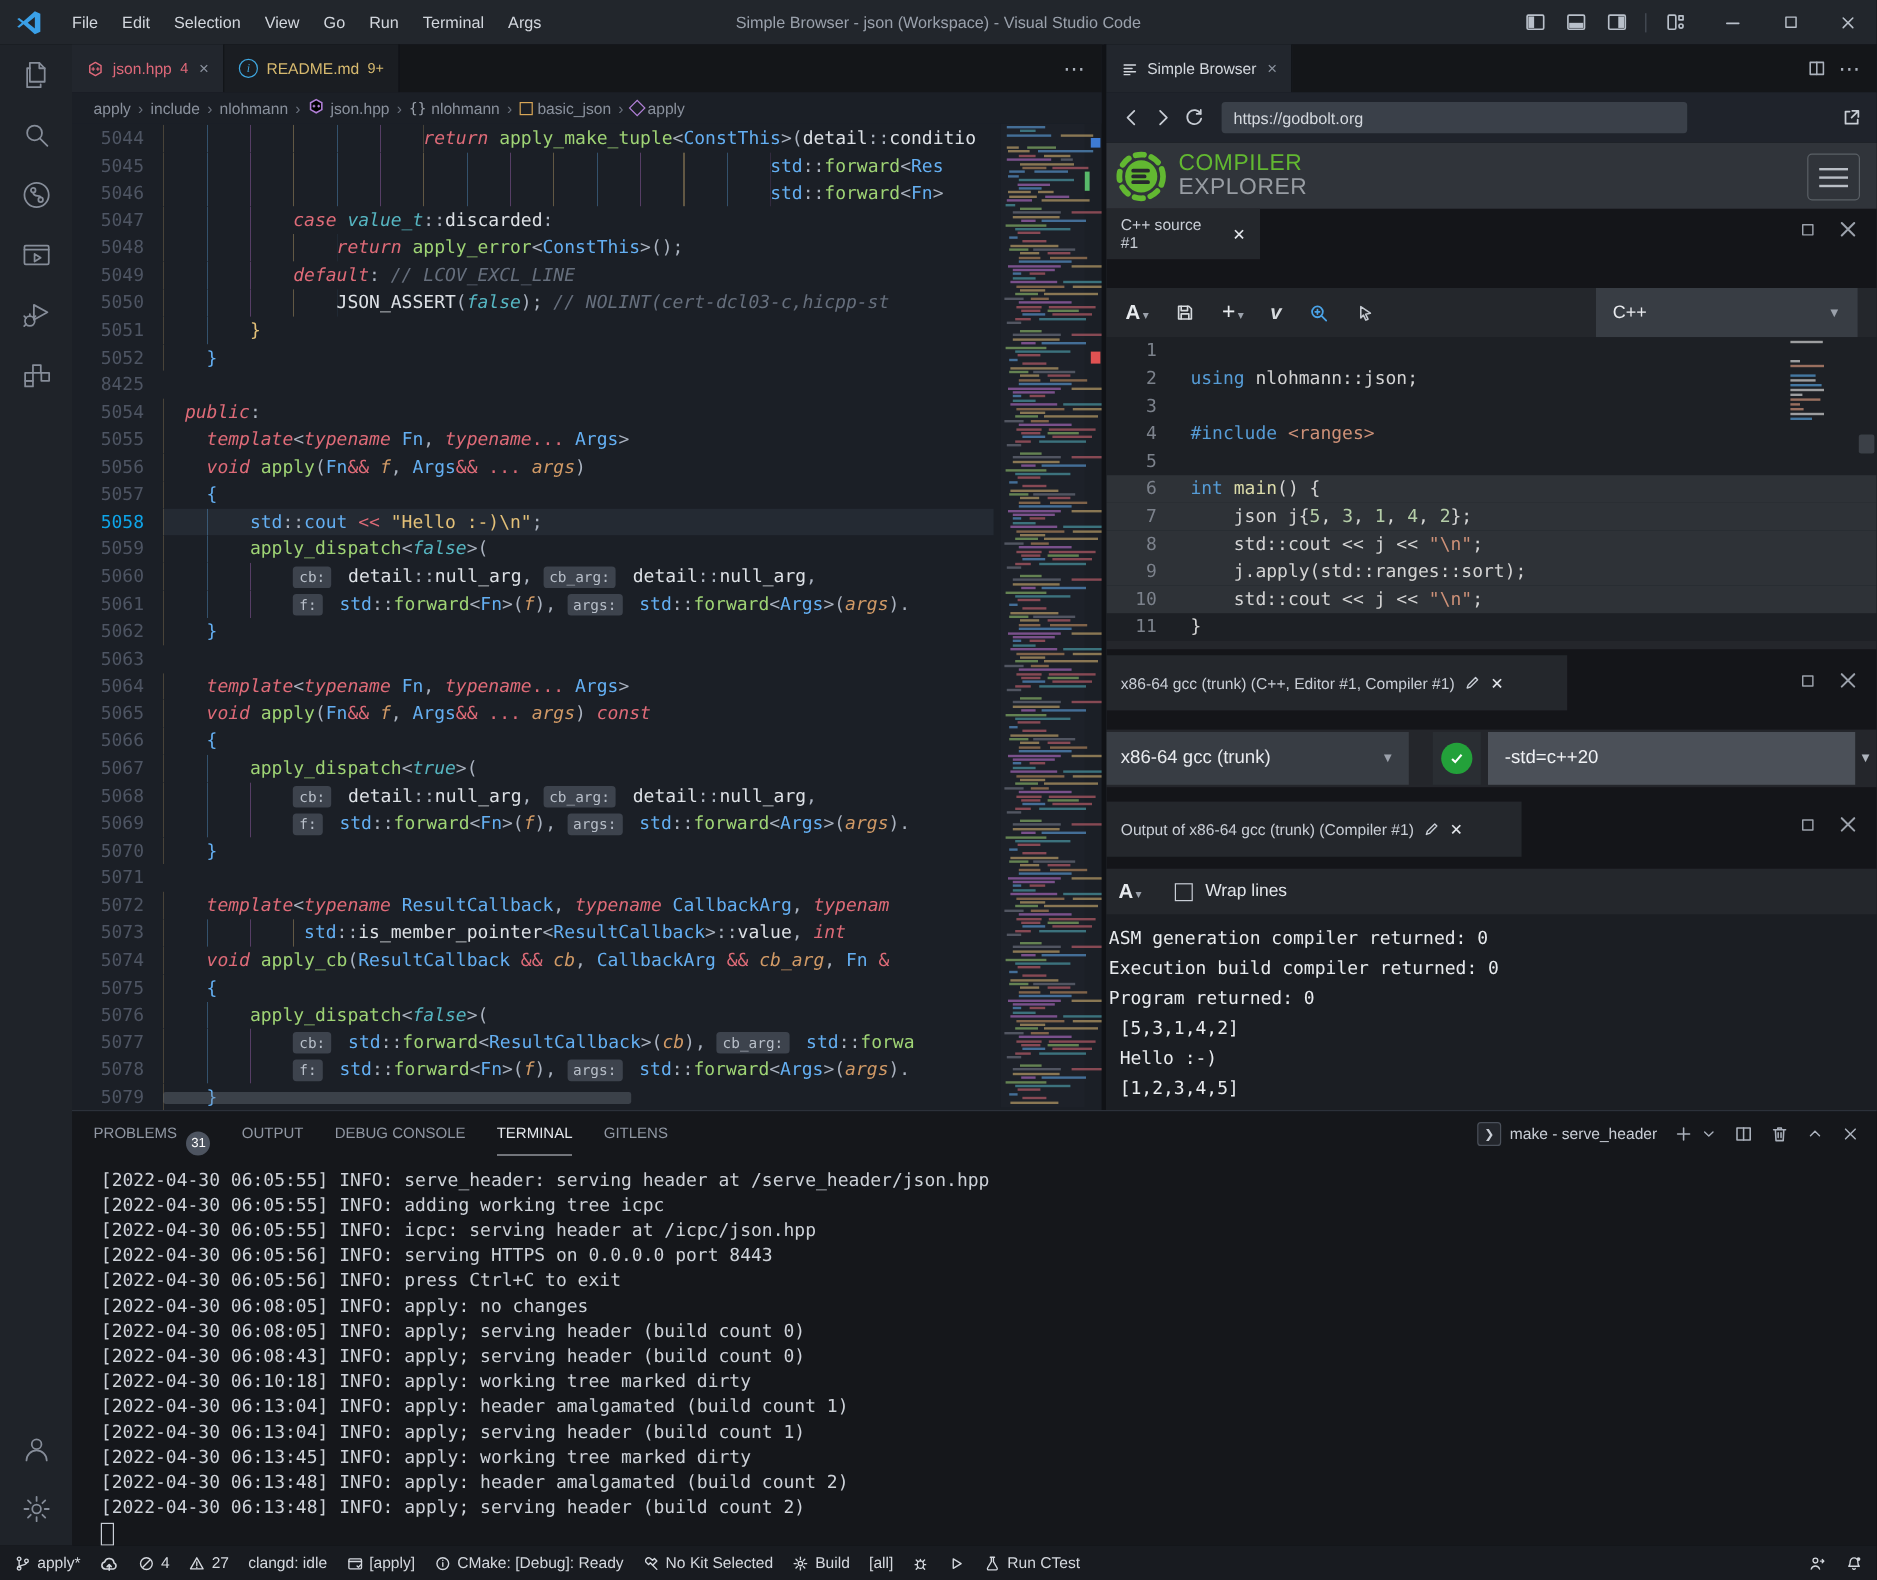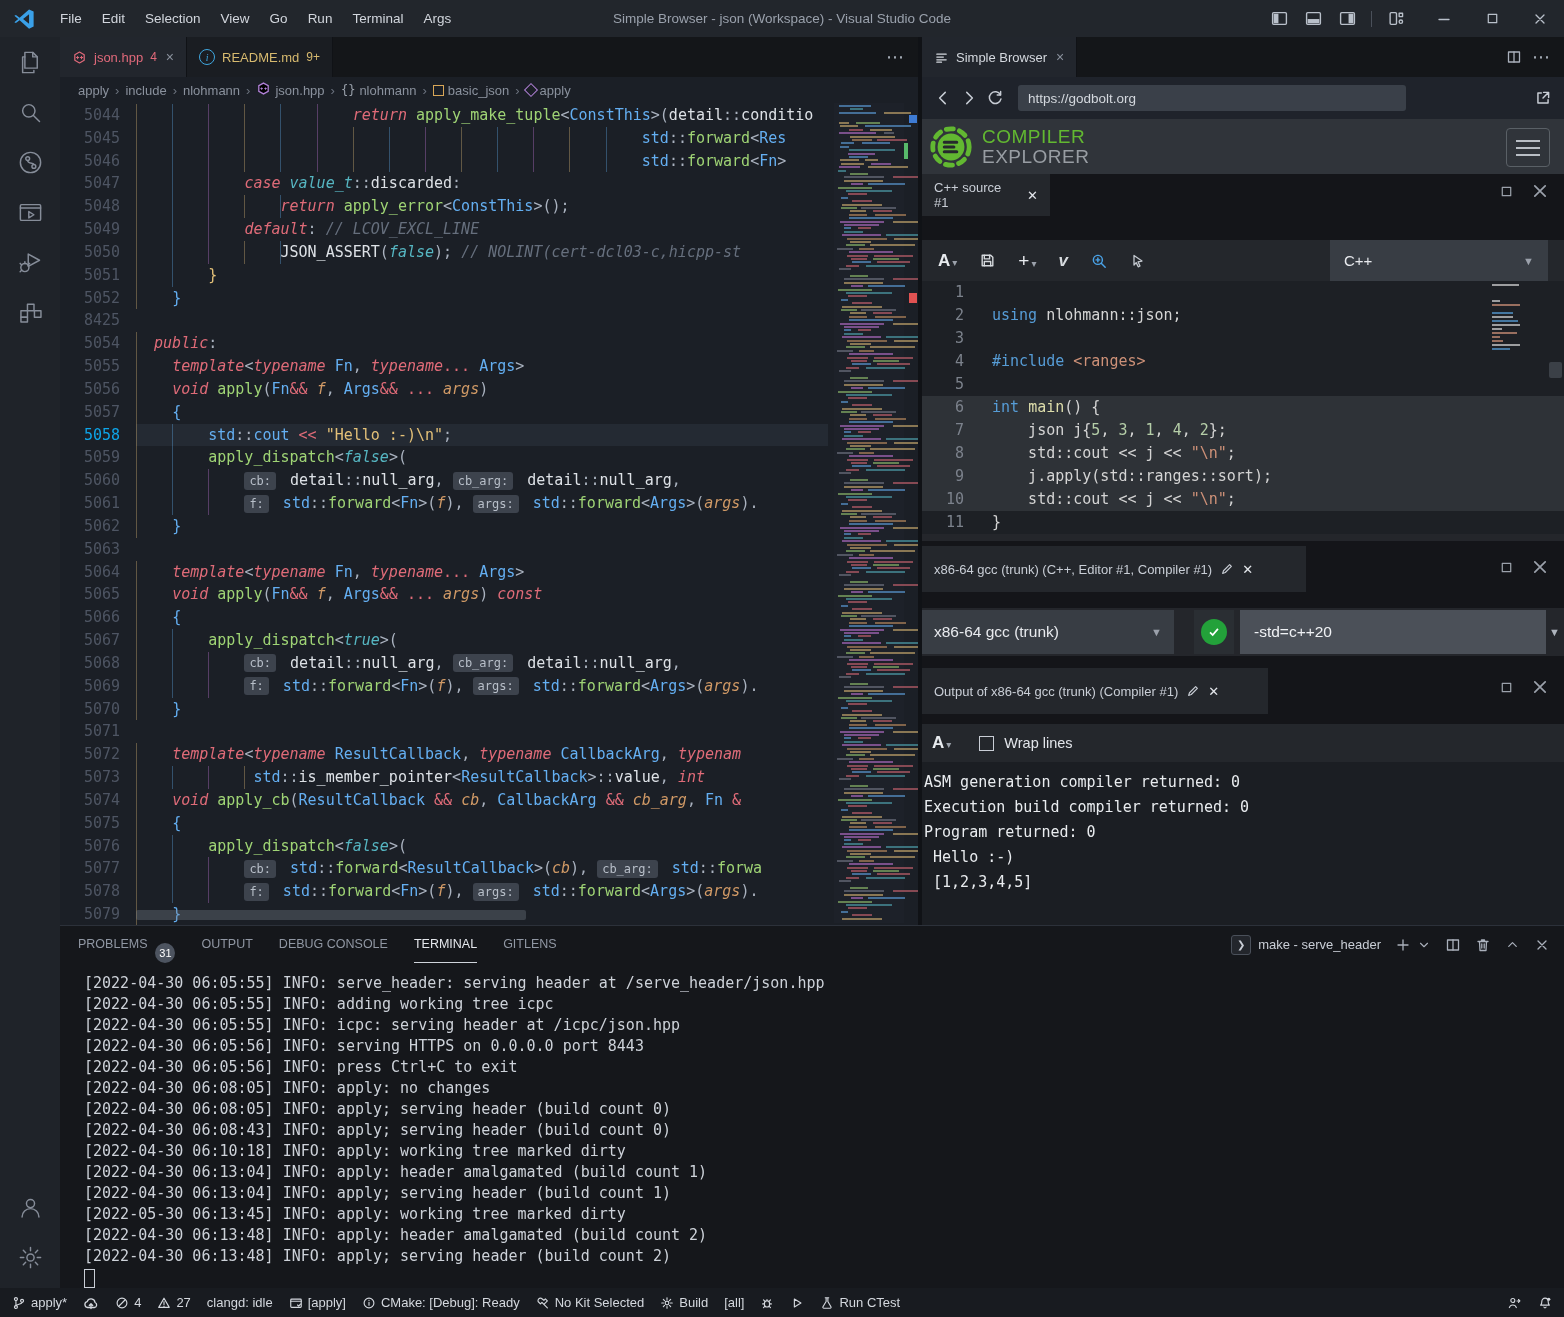--- a/index.html
+++ b/index.html
@@ -925,20 +925,21 @@
 
     <div id="ce-out-toolbar">
       <span><span class="ce-A">A</span><span class="mini-caret">▾</span></span>
       <span class="wrap-box"></span>
       <span id="wrap-label">Wrap lines</span>
     </div>
     <div id="ce-output">
         <div class="out-row">ASM generation compiler returned: 0</div>
         <div class="out-row">Execution build compiler returned: 0</div>
         <div class="out-row">Program returned: 0</div>
+        <div class="out-row"> [5,3,1,4,2]</div>
         <div class="out-row"> Hello :-)</div>
         <div class="out-row"> [1,2,3,4,5]</div>
       </div>
   </div>
 </div>
 
 <div id="panel" class="abs">
   <div id="panel-tabs">
       <span class="panel-tab">
         <span>PROBLEMS</span>
@@ -999,21 +1000,21 @@
       <div class="term-row">[2022-04-30 06:05:55] INFO: adding working tree icpc</div>
       <div class="term-row">[2022-04-30 06:05:55] INFO: icpc: serving header at /icpc/json.hpp</div>
       <div class="term-row">[2022-04-30 06:05:56] INFO: serving HTTPS on 0.0.0.0 port 8443</div>
       <div class="term-row">[2022-04-30 06:05:56] INFO: press Ctrl+C to exit</div>
       <div class="term-row">[2022-04-30 06:08:05] INFO: apply: no changes</div>
       <div class="term-row">[2022-04-30 06:08:05] INFO: apply; serving header (build count 0)</div>
       <div class="term-row">[2022-04-30 06:08:43] INFO: apply; serving header (build count 0)</div>
       <div class="term-row">[2022-04-30 06:10:18] INFO: apply: working tree marked dirty</div>
       <div class="term-row">[2022-04-30 06:13:04] INFO: apply: header amalgamated (build count 1)</div>
       <div class="term-row">[2022-04-30 06:13:04] INFO: apply; serving header (build count 1)</div>
-      <div class="term-row">[2022-05-30 06:13:45] INFO: apply: working tree marked dirty</div>
+      <div class="term-row">[2022-04-30 06:13:45] INFO: apply: working tree marked dirty</div>
       <div class="term-row">[2022-04-30 06:13:48] INFO: apply: header amalgamated (build count 2)</div>
       <div class="term-row">[2022-04-30 06:13:48] INFO: apply; serving header (build count 2)</div>
       <div class="term-row"><span class="term-cursor"></span></div>
     </div>
 </div>
 
 <div id="statusbar" class="abs">
   <div id="sb-left">
       <div class="sb-item">
         <span class="ic">

